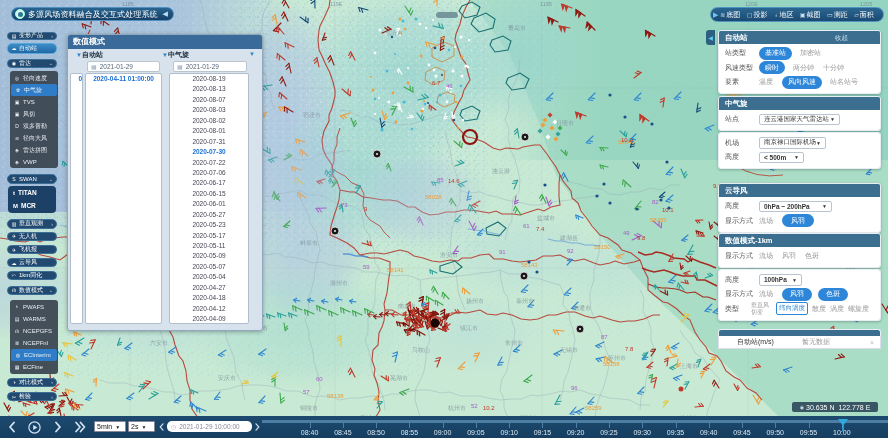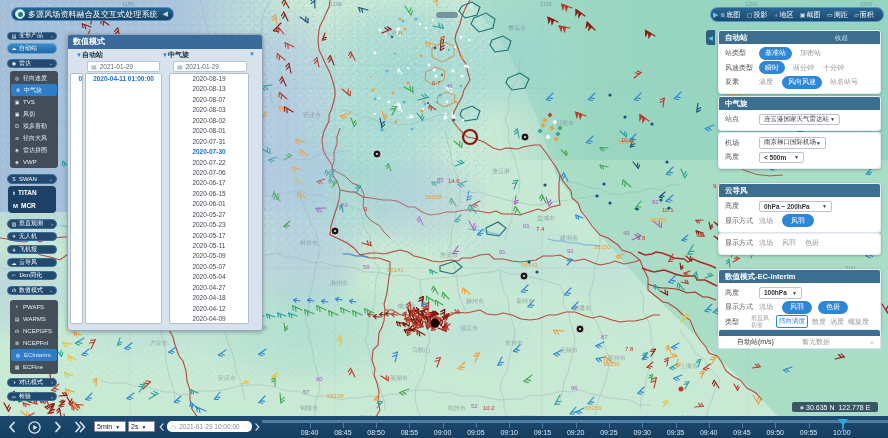--- a/index.html
+++ b/index.html
@@ -2620,32 +2620,32 @@
       </div>
   <div class="frow">
         <span class="lb">显示方式</span>
         <span class="op">流场</span>
         <span class="opsel" style="padding:1.5px 9px;">风羽</span>
       </div>
  </div>
 </div>
 
 <div class="sect" style="top:232.5px;">
+ <div class="sh">数值模式-1km</div>
  <div class="sb">
   <div class="frow">
         <span class="lb">显示方式</span>
         <span class="op">流场</span>
         <span class="op">风羽</span>
         <span class="op">色斑</span>
       </div>
  </div>
 </div>
 
 <div class="sect" style="top:269px;">
- <div class="sh">数值模式-EC-Interim</div>
  <div class="sb">
   <div class="frow">
         <span class="lb">高度</span>
         <span class="sel2" style="width:43px;font-weight:bold;">100hPa<span class="car">▼</span></span>
       </div>
   <div class="frow">
         <span class="lb">显示方式</span>
         <span class="op">流场</span>
         <span class="opsel" style="padding:1.5px 8px;margin-right:6px;">风羽</span>
         <span class="opsel" style="padding:1.5px 8px;">色斑</span>

